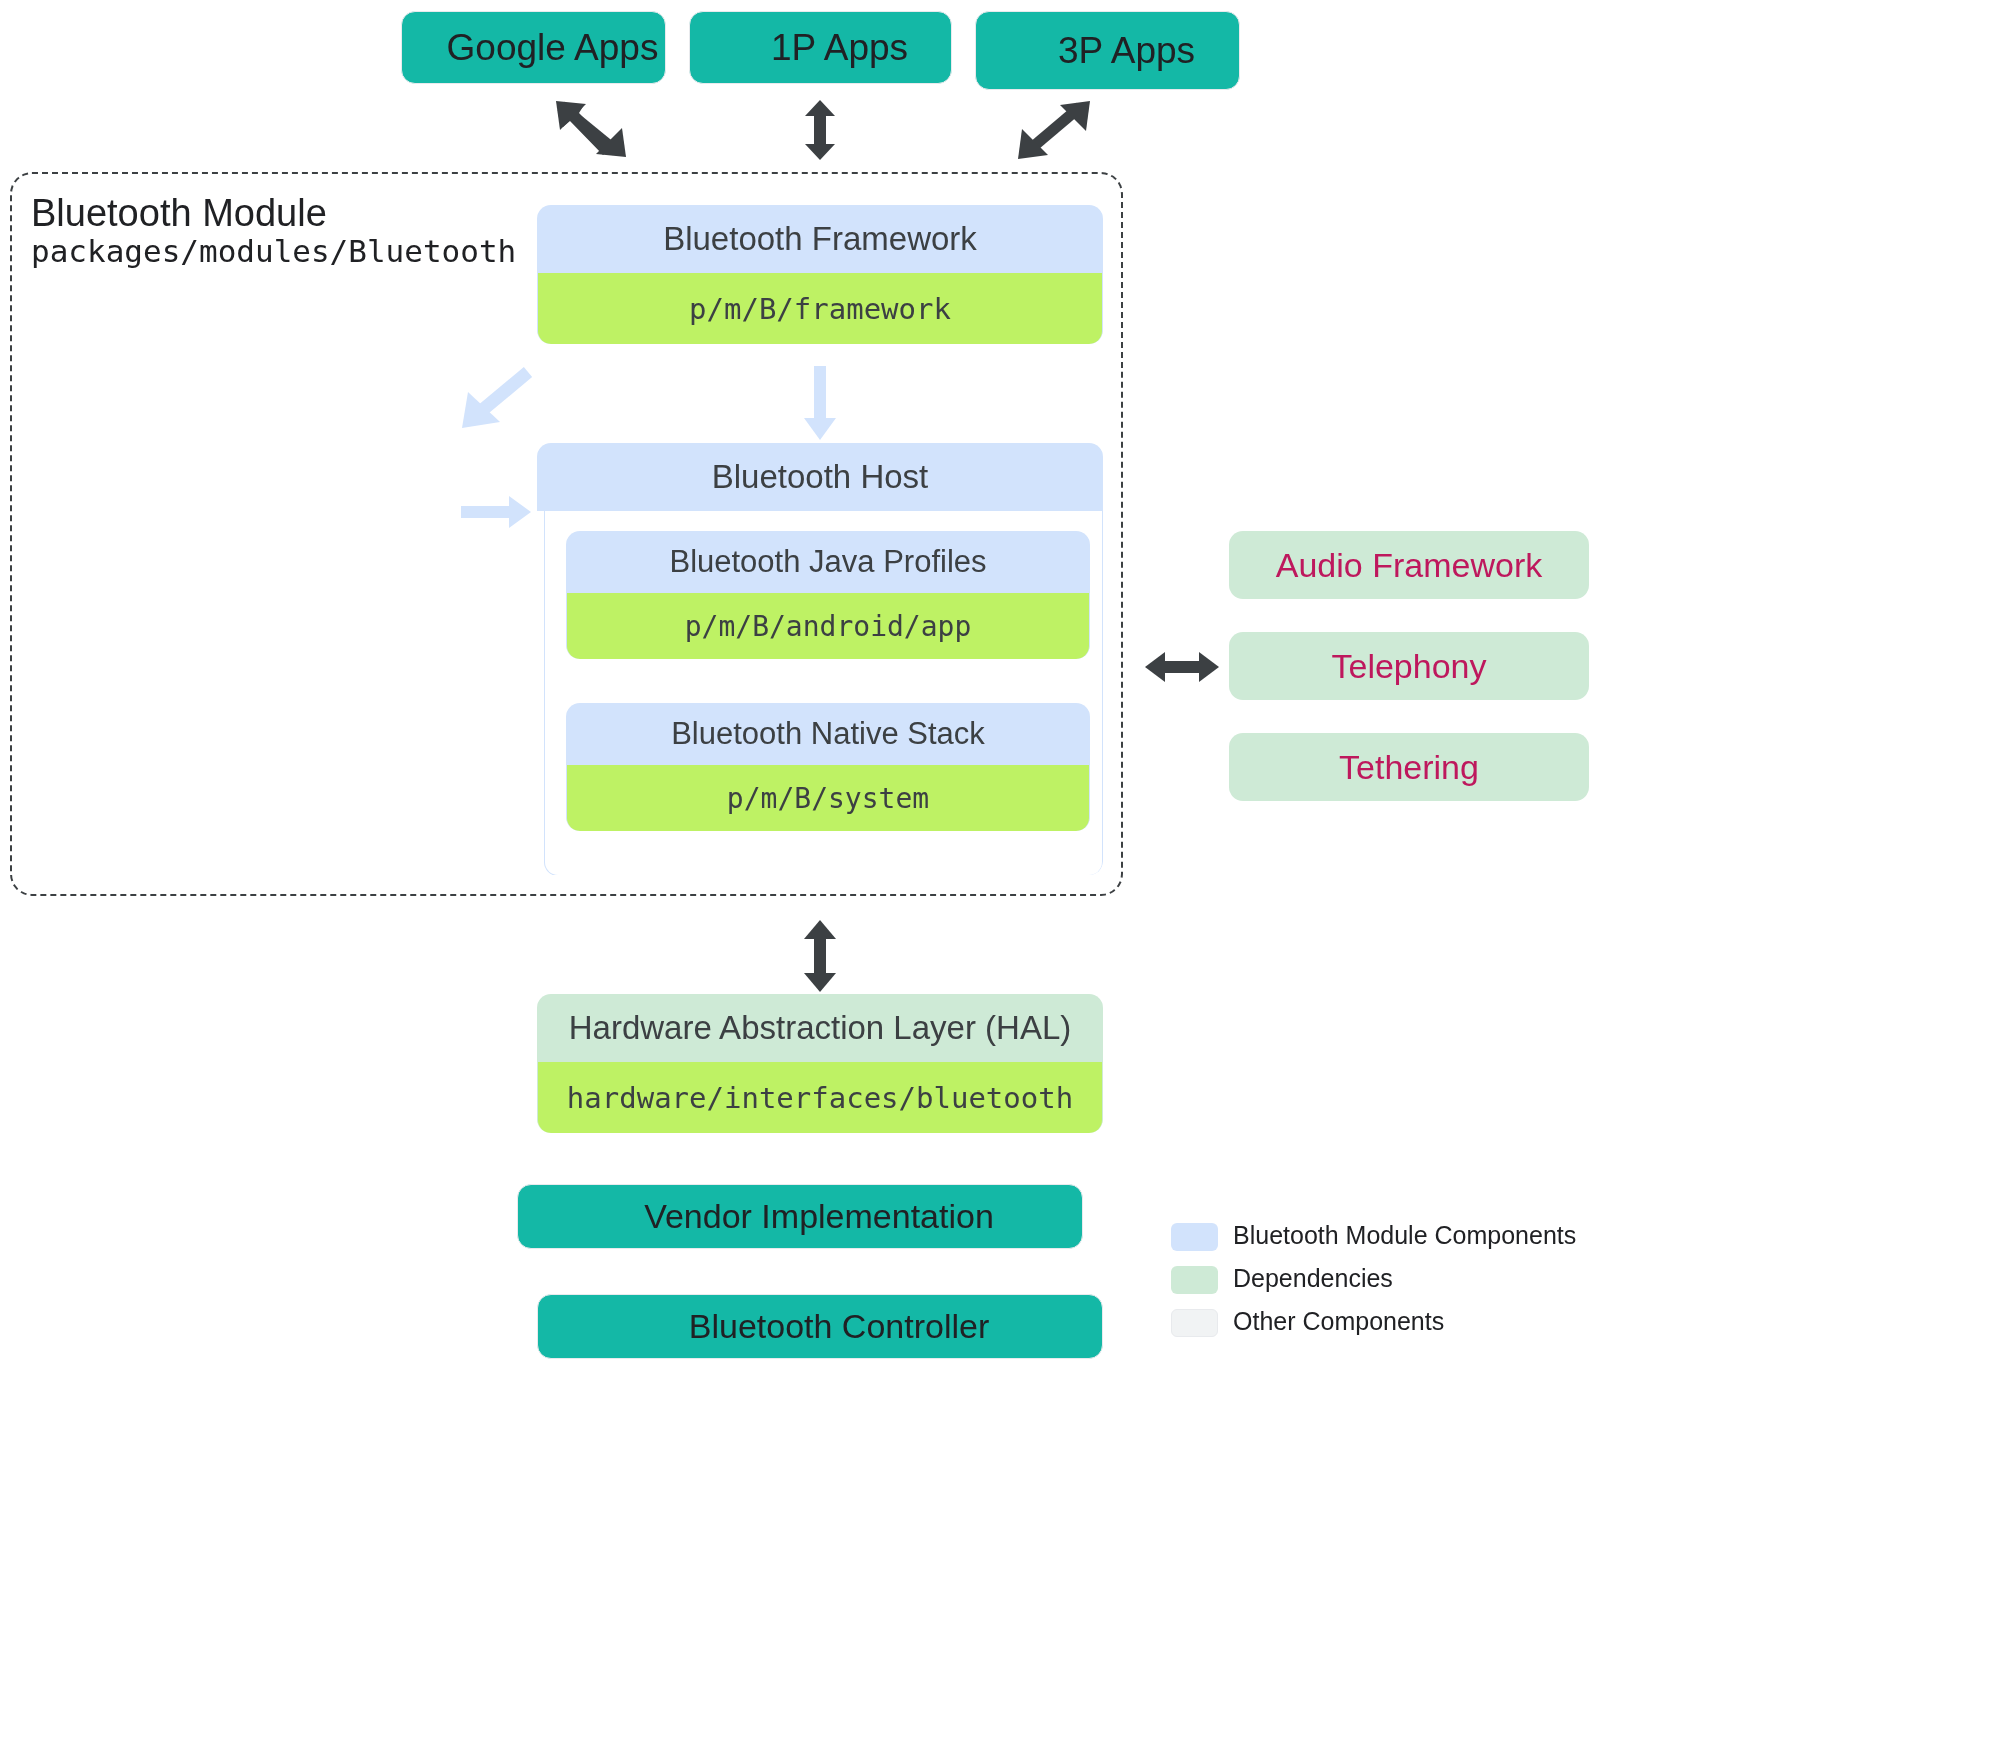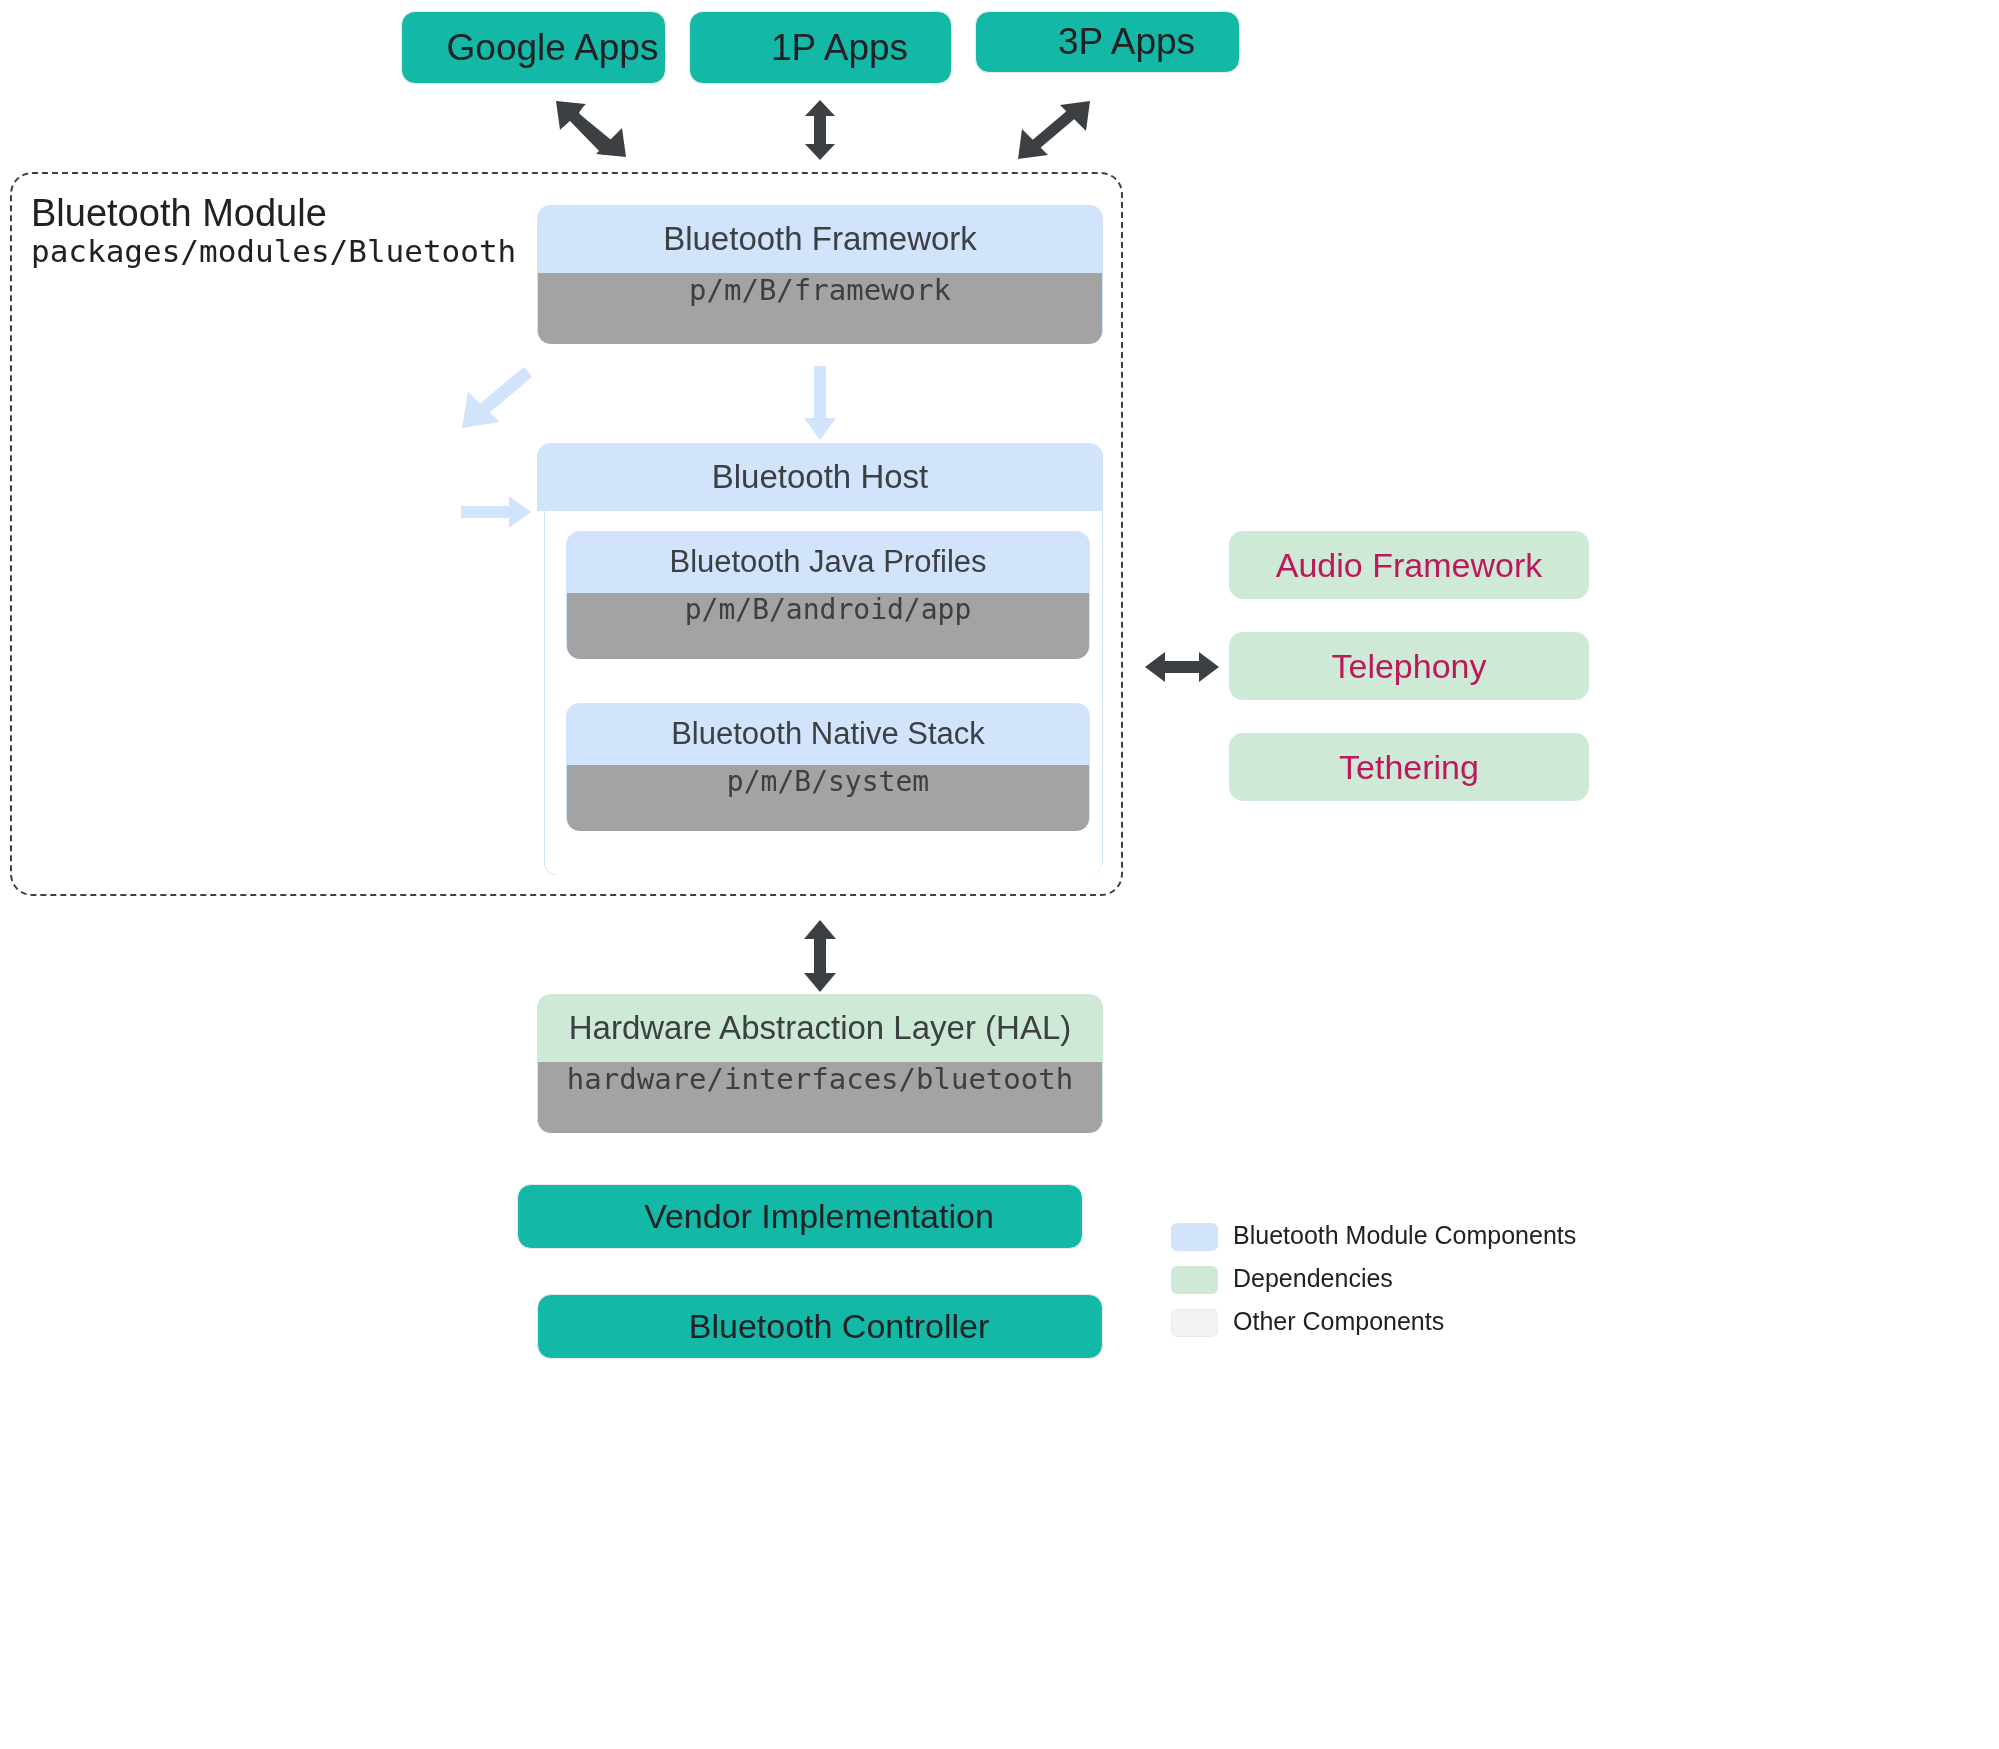--- a/index.html
+++ b/index.html
@@ -11,25 +11,25 @@
   .stage{position:absolute;inset:0;}
   .abs{position:absolute;box-sizing:border-box;}
 
   
   .card{border-radius:14px;overflow:hidden;}
   .card .hdr{
     display:flex;align-items:center;justify-content:center;
     text-align:center;line-height:1.2;
   }
   .card .path{
-    display:flex;align-items:flex-start;justify-content:center;
+    display:flex;align-items:center;justify-content:center;
     text-align:center;
     font-family:"DejaVu Sans Mono","Liberation Mono",monospace;
     color:#3c4043;
-    background:#a3a3a3;
+    background:#bef264;
   }
 
   
   .blue .hdr{background:#d2e3fc;color:#3c4043;}
   .blue .path{
     border:1px solid #d2e3fc;border-top:none;
     border-radius:0 0 14px 14px;
   }
 
   
@@ -76,21 +76,21 @@
 <body>
 
 <div class="stage">
 
   <div class="abs grey-flat" style="left:401px;top:11px;width:265px;height:73px;font-size:37px;">
     <span>Google Apps</span>
   </div>
   <div class="abs grey-flat" style="left:689px;top:11px;width:263px;height:73px;font-size:37px;">
     <span>1P Apps</span>
   </div>
-  <div class="abs grey-flat" style="left:975px;top:11px;width:265px;height:62px;font-size:37px;">
+  <div class="abs grey-flat" style="left:975px;top:11px;width:265px;height:79px;font-size:37px;">
     <span>3P Apps</span>
   </div>
 
   <div class="abs" style="left:556px;top:101px;width:72px;height:58px;">
     <svg width="72" height="58" viewBox="0 0 72 58">
       <g fill="#3c4043">
         <polygon points="2,2 28,4 23,12 55,47 47,54 14,20 7,26"></polygon>
       </g>
       <path d="M5 5 L60 50" stroke="#3c4043" stroke-width="11" stroke-linecap="butt"></path>
       <polygon points="0,0 30,3 4,29" fill="#3c4043"></polygon>

